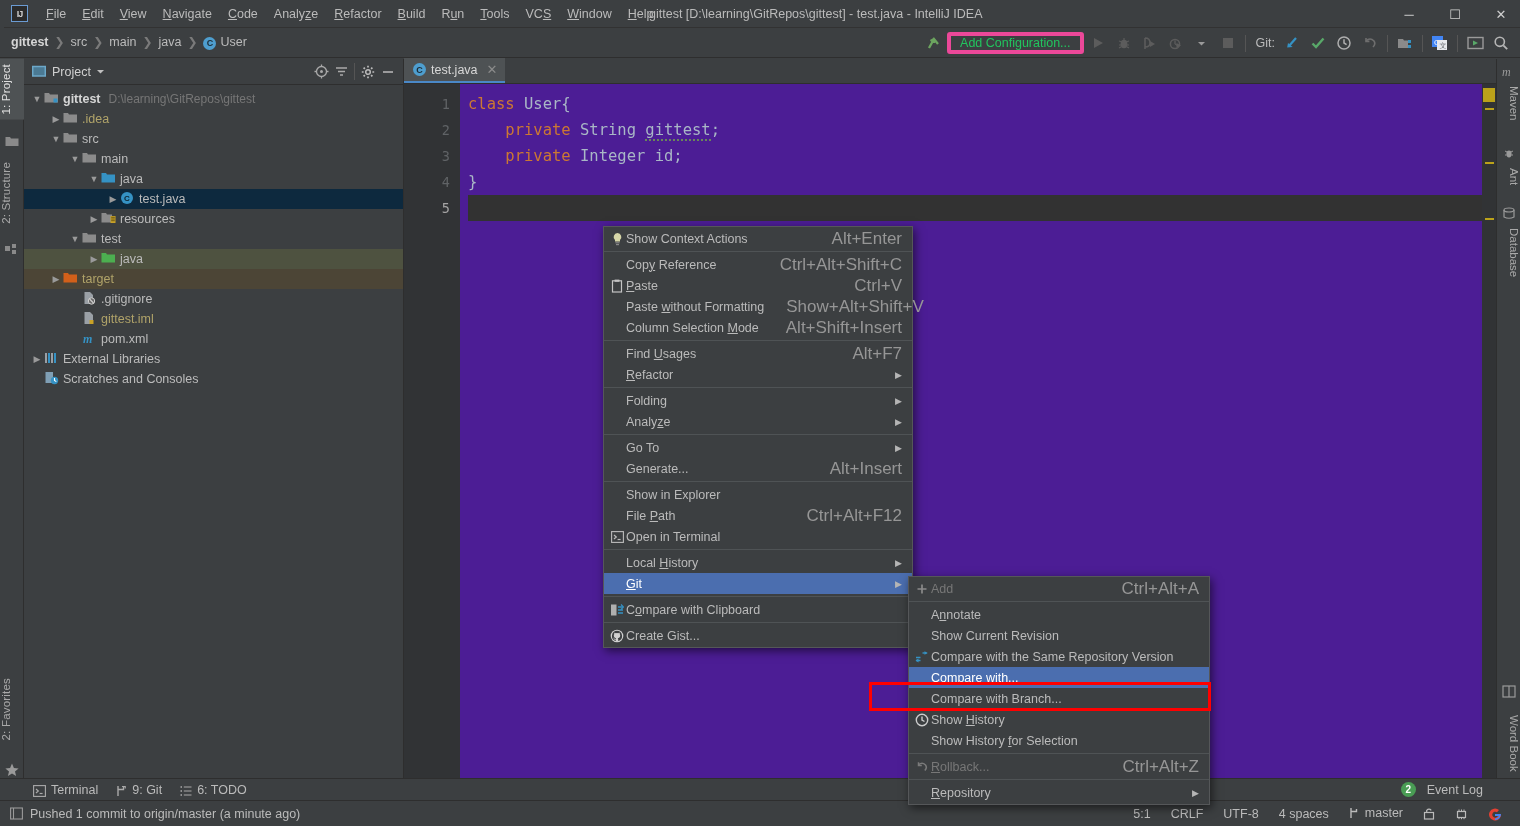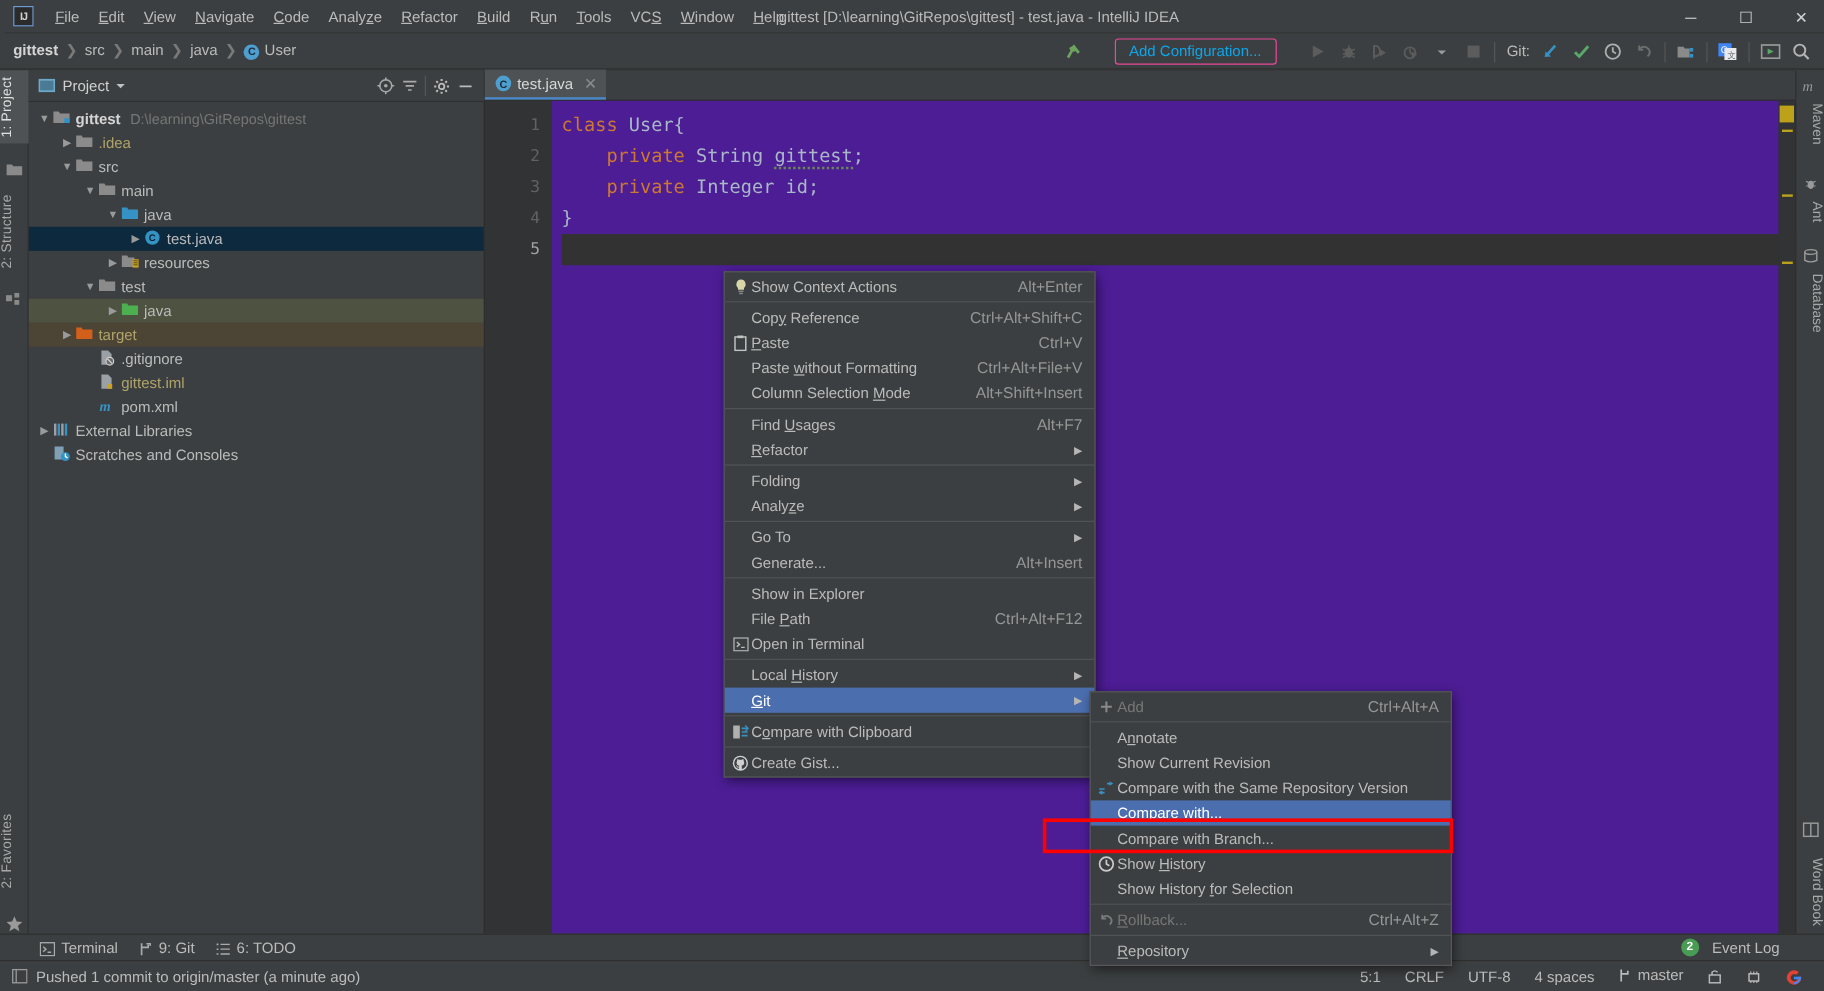--- a/index.html
+++ b/index.html
@@ -64,24 +64,24 @@
   }
   .tb-right {
     position: absolute; right: 0; top: 0; height: 30px;
     display: flex; align-items: center; padding-right: 6px;
   }
   .tb-ico {
     width: 24px; height: 24px; display: flex; align-items: center;
     justify-content: center; margin: 0 1px;
   }
   .run-config {
-    height: 22px; min-width: 135px; border: 1px solid #ec4899; border-radius: 3px;
-    background: #3c3f41; color: #0ea5e9; font-size: 12.5px;
+    height: 22px; min-width: 135px; border: 4px solid #ec4899; border-radius: 3px;
+    background: #3c3f41; color: #22c55e; font-size: 12.5px;
     display: flex; align-items: center; justify-content: center;
-    padding: 0 9px; margin: 0 21px;
+    padding: 0 9px; margin: 0 1px;
   }
   .tb-sep { width: 1px; height: 17px; background: #555; margin: 0 4px; }
   .git-label { font-size: 12.5px; color: #bbbbbb; margin: 0 4px 0 6px; }
 
   
   .lstrip {
     position: absolute; left: 0; top: 59px; width: 24px; height: 726px;
     background: #3c3f41; border-right: 1px solid #2e2e2e;
   }
   .vtab {
@@ -197,21 +197,21 @@
     white-space: nowrap; cursor: default;
   }
   .mi.sel { background: #4b6eaf; color: #ffffff; }
   .mi.disabled { color: #777777; }
   .mi-ico {
     width: 18px; flex: 0 0 18px; display: flex; align-items: center;
     justify-content: center;
   }
   .mi-label { flex: 1; }
   .mi-label u { text-decoration: underline; }
-  .mi-key { color: #969696; font-size: 13px; margin-left: 22px; text-align: center; }
+  .mi-key { color: #969696; font-size: 17px; margin-left: 22px; text-align: center; }
   .mi-arrow { color: #b5b5b5; font-size: 9px; margin-left: 14px; }
   .msep { height: 1px; background: #4f5355; margin: 2px 0; }
 
   .submenu {
     position: absolute; left: 908px; top: 576px; width: 302px;
     background: #3c3f41; border: 1px solid #555759;
     box-shadow: 2px 3px 9px rgba(0,0,0,.55); z-index: 60;
     padding: 1px 0;
   }
   .redbox {
@@ -700,21 +700,21 @@
             <rect x="1.5" y="1.8" width="9" height="11.2" stroke="#c4c4c4" stroke-width="1.2" fill="none"></rect>
             <rect x="3.6" y="0.6" width="4.8" height="2.2" fill="#c4c4c4"></rect>
           </svg>
         </span>
         <span class="mi-label"><u>P</u>aste</span>
         <span class="mi-key">Ctrl+V</span>
       </div>
       <div class="mi">
         <span class="mi-ico"></span>
         <span class="mi-label">Paste <u>w</u>ithout Formatting</span>
-        <span class="mi-key">Ctrl+Alt+File+V</span>
+        <span class="mi-key">Show+Alt+Shift+V</span>
       </div>
       <div class="mi">
         <span class="mi-ico"></span>
         <span class="mi-label">Column Selection <u>M</u>ode</span>
         <span class="mi-key">Alt+Shift+Insert</span>
       </div>
       <div class="msep"></div>
       <div class="mi">
         <span class="mi-ico"></span>
         <span class="mi-label">Find <u>U</u>sages</span>

